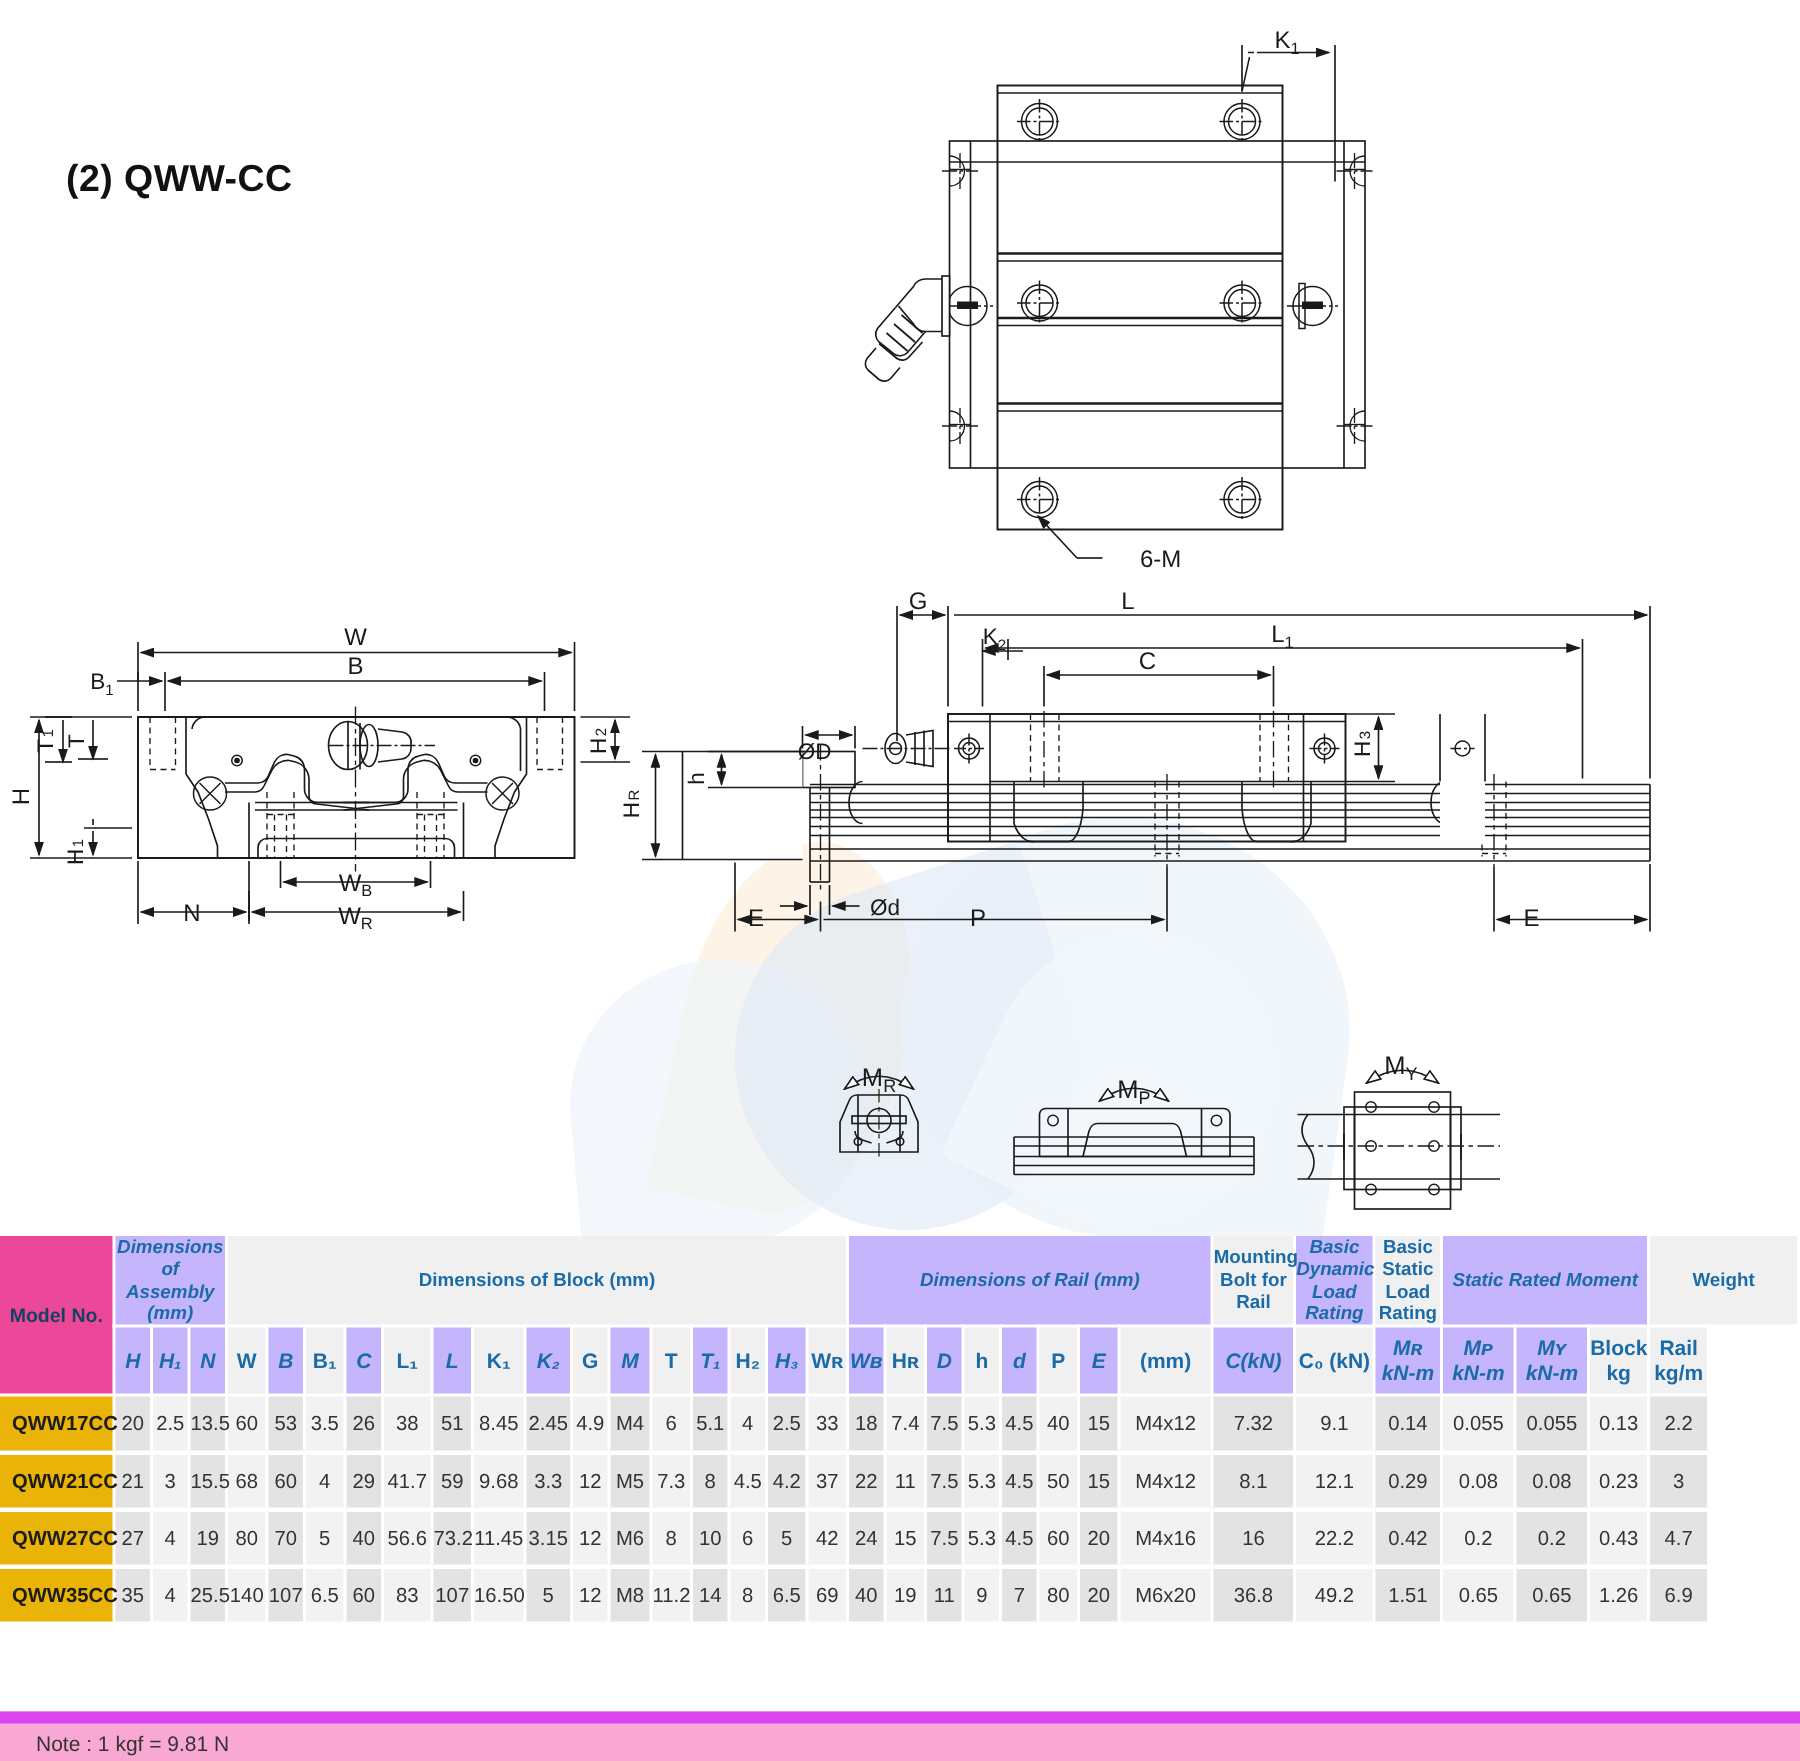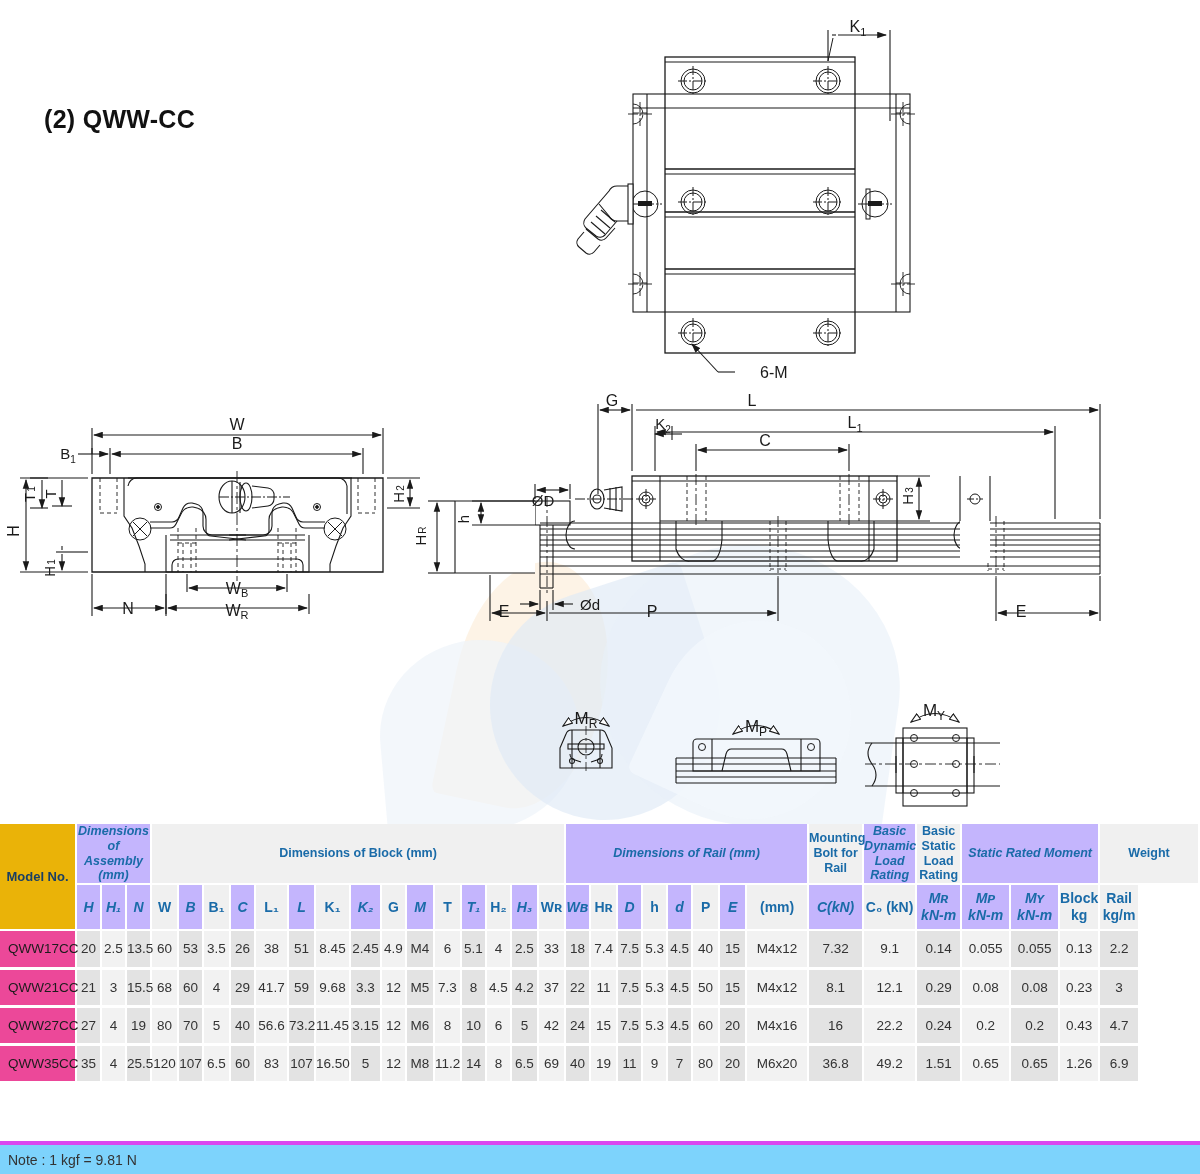--- a/index.html
+++ b/index.html
@@ -33,34 +33,34 @@
   table.spec th, table.spec td { padding:0; text-align:center; vertical-align:middle; }
 
   .hdr-top th, .hdr-sub th {
     color:#1a6ba8; font-weight:bold; background:#f0f0f0;
     border-right:2px solid #ffffff; border-bottom:2px solid #ffffff;
     line-height:1.18;
   }
   .hdr-top th { font-size:12.5px; }
   .hdr-sub th { font-size:14px; height:46px; }
   .hdr-top th.shade, .hdr-sub th.shade { background:#c4b5fd;font-style:italic; }
-  th.modelcell { font-size:13px; color:#1a3f63; background:#eab308; }
+  th.modelcell { font-size:13px; color:#1a3f63; background:#ec4899; }
 
   tbody tr td {
     font-size:13.5px; color:#333; height:38px;
     border-bottom:3px solid #ffffff; border-right:2px solid #ffffff;
     background:#f2f2f2;
   }
   tbody tr td.shade { background:#e3e3e3; }
-  tbody tr td.model { font-weight:normal; color:#1c1c1c; font-size:13.5px; background:#ec4899; text-align:right; padding-left:8px; }
+  tbody tr td.model { font-weight:bold; color:#1c1c1c; font-size:13.5px; background:#eab308; text-align:right; padding-left:8px; }
 
   .note { position:absolute; left:0; top:1141px; width:1200px; height:33px;
-          background:#7dd3fc; font-size:14px; color:#333;
-          display:flex; align-items:center; padding-left:8px; z-index:5;
-          border-top:4px solid #d946ef; }
+          background:#f9a8d4; font-size:14px; color:#333;
+          display:flex; align-items:center; padding-left:24px; z-index:5;
+          border-top:8px solid #d946ef; }
 </style>
 </head>
 <body>
 
 <div class="watermark">
   <div class="wm-shape wm-a"></div>
   <div class="wm-shape wm-d"></div>
   <div class="wm-shape wm-b"></div>
   <div class="wm-shape wm-c"></div>
   <div class="wm-shape wm-e"></div>
@@ -728,32 +728,32 @@
           <td class="shade">24</td>
           <td>15</td>
           <td class="shade">7.5</td>
           <td>5.3</td>
           <td class="shade">4.5</td>
           <td>60</td>
           <td class="shade">20</td>
           <td>M4x16</td>
           <td class="shade">16</td>
           <td>22.2</td>
-          <td class="shade">0.24</td>
+          <td class="shade">0.42</td>
           <td>0.2</td>
           <td class="shade">0.2</td>
           <td>0.43</td>
           <td class="shade">4.7</td>
         </tr>
         <tr>
           <td class="model">QWW35CC</td>
           <td class="shade">35</td>
           <td>4</td>
           <td class="shade">25.5</td>
-          <td>120</td>
+          <td>140</td>
           <td class="shade">107</td>
           <td>6.5</td>
           <td class="shade">60</td>
           <td>83</td>
           <td class="shade">107</td>
           <td>16.50</td>
           <td class="shade">5</td>
           <td>12</td>
           <td class="shade">M8</td>
           <td>11.2</td>

